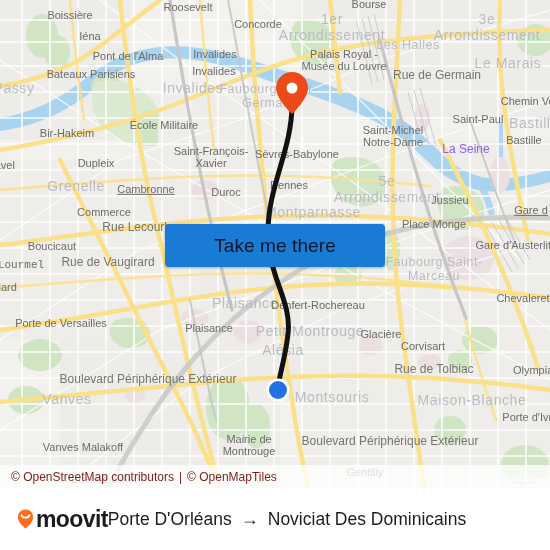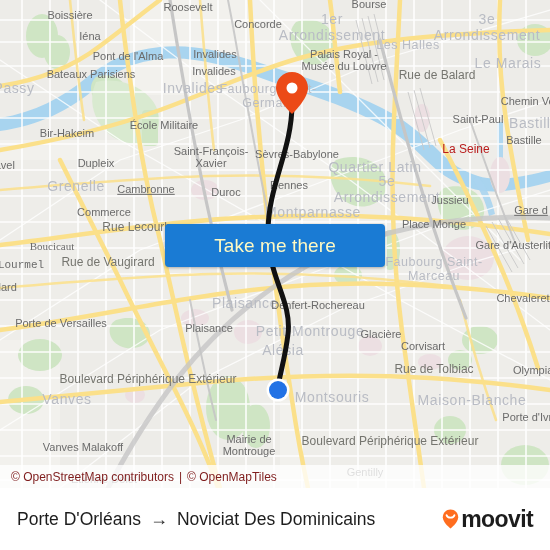--- a/index.html
+++ b/index.html
@@ -68,21 +68,21 @@
     color: #b9bcc4;
     font-size: 12.5px;
     letter-spacing: 0.5px;
   }
   .lbl.road {
     color: #75756f;
     font-size: 12px;
     font-style: normal;
   }
   .lbl.water {
-    color: #b91c1c;
+    color: #8b5cf6;
     font-size: 12px;
   }
 
   
   #overlay-svg {
     position: absolute;
     left: 0;
     top: 0;
     width: 550px;
     height: 488px;
@@ -92,21 +92,21 @@
   
   #take-me-there {
     position: absolute;
     left: 165px;
     top: 224px;
     width: 220px;
     height: 43px;
     background: #1a7bd4;
     border: none;
     border-radius: 4px;
-    color: #fef9c3;
+    color: #0f172a;
     font-size: 19px;
     font-family: "Liberation Sans", sans-serif;
     cursor: pointer;
     box-shadow: 0 1px 3px rgba(0,0,0,0.28);
     letter-spacing: 0.1px;
   }
 
   
   #attribution {
     position: absolute;
@@ -346,48 +346,48 @@
         <div class="lbl district" style="left: 332px; top: 28px;">1er<br>Arrondissement</div>
         <div class="lbl district" style="left: 487px; top: 28px;">3e<br>Arrondissement</div>
         <div class="lbl poi" style="left: 90px; top: 36px;">Iéna</div>
         <div class="lbl poi" style="left: 128px; top: 56px;">Pont de l'Alma</div>
         <div class="lbl poi" style="left: 215px; top: 54px;">Invalides</div>
         <div class="lbl district-sm" style="left: 408px; top: 45px;">Les Halles</div>
         <div class="lbl poi" style="left: 344px; top: 60px;">Palais Royal -<br>Musée du Louvre</div>
         <div class="lbl poi" style="left: 91px; top: 74px;">Bateaux Parisiens</div>
         <div class="lbl poi" style="left: 214px; top: 71px;">Invalides</div>
         <div class="lbl district" style="left: 508px; top: 64px;">Le Marais</div>
-        <div class="lbl road" style="left: 437px; top: 76px;">Rue de Balard</div>
+        <div class="lbl road" style="left: 437px; top: 76px;">Rue de Germain</div>
         <div class="lbl district" style="left: 193px; top: 89px;">Invalides</div>
         <div class="lbl district-sm" style="left: 268px; top: 96px;">Faubourg Saint-<br>Germain</div>
         <div class="lbl district" style="left: 14px; top: 89px;">Passy</div>
         <div class="lbl poi" style="left: 531px; top: 101px;">Chemin Vert</div>
         <div class="lbl poi" style="left: 478px; top: 119px;">Saint-Paul</div>
         <div class="lbl poi" style="left: 164px; top: 125px;">École Militaire</div>
+        <div class="lbl poi" style="left: 393px; top: 136px;">Saint-Michel<br>Notre-Dame</div>
         <div class="lbl district" style="left: 534px; top: 124px;">Bastille</div>
         <div class="lbl poi" style="left: 67px; top: 133px;">Bir-Hakeim</div>
         <div class="lbl poi" style="left: 524px; top: 140px;">Bastille</div>
         <div class="lbl poi" style="left: 211px; top: 157px;">Saint-François-<br>Xavier</div>
         <div class="lbl poi" style="left: 297px; top: 154px;">Sèvres-Babylone</div>
         <div class="lbl water" style="left: 466px; top: 150px;">La Seine</div>
         <div class="lbl poi" style="left: 96px; top: 163px;">Dupleix</div>
-        <div class="lbl district" style="left: 375px; top: 168px;">Quartier Latin</div>
         <div class="lbl poi" style="left: 2px; top: 165px;">Javel</div>
         <div class="lbl district" style="left: 76px; top: 187px; text-align: right;">Grenelle</div>
         <div class="lbl poi" style="left: 146px; top: 189px; text-decoration: underline;">Cambronne</div>
         <div class="lbl poi" style="left: 226px; top: 192px;">Duroc</div>
         <div class="lbl poi" style="left: 289px; top: 185px;">Rennes</div>
         <div class="lbl district" style="left: 387px; top: 190px;">5e<br>Arrondissement</div>
         <div class="lbl poi" style="left: 450px; top: 200px;">Jussieu</div>
         <div class="lbl poi" style="left: 104px; top: 212px;">Commerce</div>
         <div class="lbl road" style="left: 140px; top: 228px;">Rue Lecourbe</div>
         <div class="lbl district" style="left: 297px; top: 213px; margin-left: 16px;">Montparnasse</div>
         <div class="lbl poi" style="left: 531px; top: 210px; text-decoration: underline;">Gare d</div>
         <div class="lbl poi" style="left: 434px; top: 224px;">Place Monge</div>
-        <div class="lbl poi" style="left: 52px; top: 246px; font-family: Liberation Serif, serif;">Boucicaut</div>
+        <div class="lbl poi" style="left: 52px; top: 246px;">Boucicaut</div>
         <div class="lbl road" style="left: 108px; top: 263px;">Rue de Vaugirard</div>
         <div class="lbl poi" style="left: 516px; top: 245px;">Gare d'Austerlitz</div>
         <div class="lbl poi" style="left: 21px; top: 265px; font-family: Liberation Mono, monospace;">Lourmel</div>
         <div class="lbl district-sm" style="left: 434px; top: 269px;">Faubourg Saint-<br>Marceau</div>
         <div class="lbl poi" style="left: 1px; top: 287px;">Balard</div>
         <div class="lbl poi" style="left: 523px; top: 298px;">Chevaleret</div>
         <div class="lbl district" style="left: 245px; top: 304px;">Plaisance</div>
         <div class="lbl poi" style="left: 318px; top: 305px;">Denfert-Rochereau</div>
         <div class="lbl poi" style="left: 61px; top: 323px;">Porte de Versailles</div>
         <div class="lbl poi" style="left: 209px; top: 328px;">Plaisance</div>
@@ -426,28 +426,28 @@
     <button id="take-me-there">Take me there</button>
 
     <div id="attribution">
       <span>© OpenStreetMap contributors</span>
       <span class="sep">|</span>
       <span>© OpenMapTiles</span>
     </div>
   </div>
 
   <div id="footer">
-    <div id="trip-title">
-      <span>Porte D'Orléans</span>
-      <span class="arrow">→</span>
-      <span>Noviciat Des Dominicains</span>
-    </div>
     <div id="moovit-logo">
       <span class="pin">
         <svg width="17" height="20" viewBox="0 0 17 20">
           <path d="M8.5,0.6 C4.2,0.6 0.8,4 0.8,8.3 C0.8,13.6 8.5,19.6 8.5,19.6 C8.5,19.6 16.2,13.6 16.2,8.3 C16.2,4 12.8,0.6 8.5,0.6 Z" fill="#ff6d1f"></path>
           <path d="M4.6,6.2 C5.4,9.4 11.6,9.4 12.4,6.2" stroke="#ffffff" stroke-width="1.9" fill="none" stroke-linecap="round"></path>
         </svg>
       </span>
       <span class="wordmark">moovit</span>
     </div>
+    <div id="trip-title">
+      <span>Porte D'Orléans</span>
+      <span class="arrow">→</span>
+      <span>Noviciat Des Dominicains</span>
+    </div>
   </div>
 </div>
 
 </body></html>

